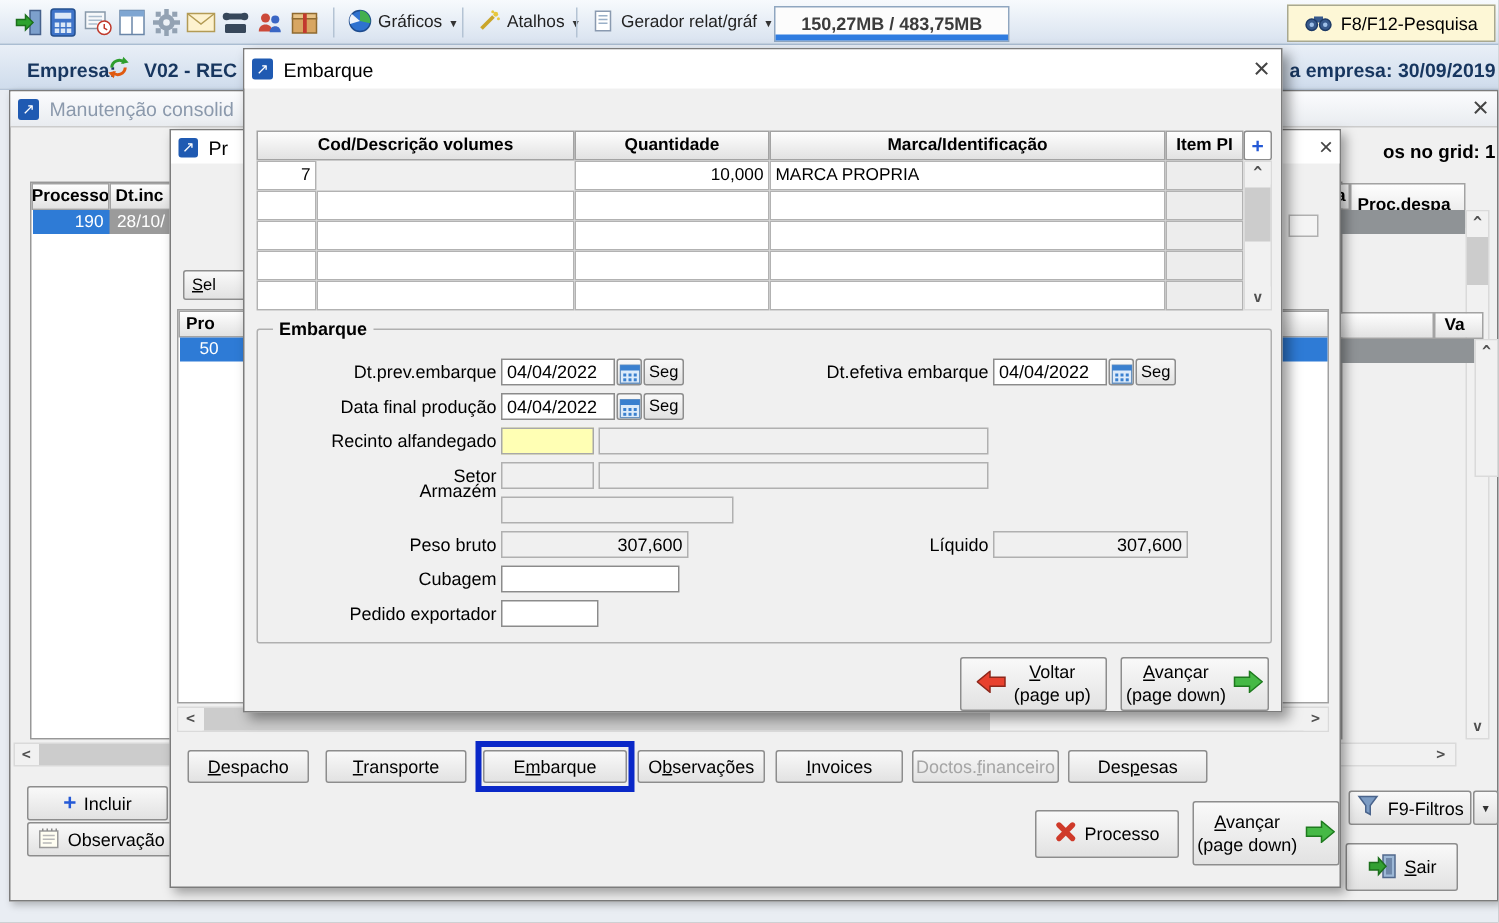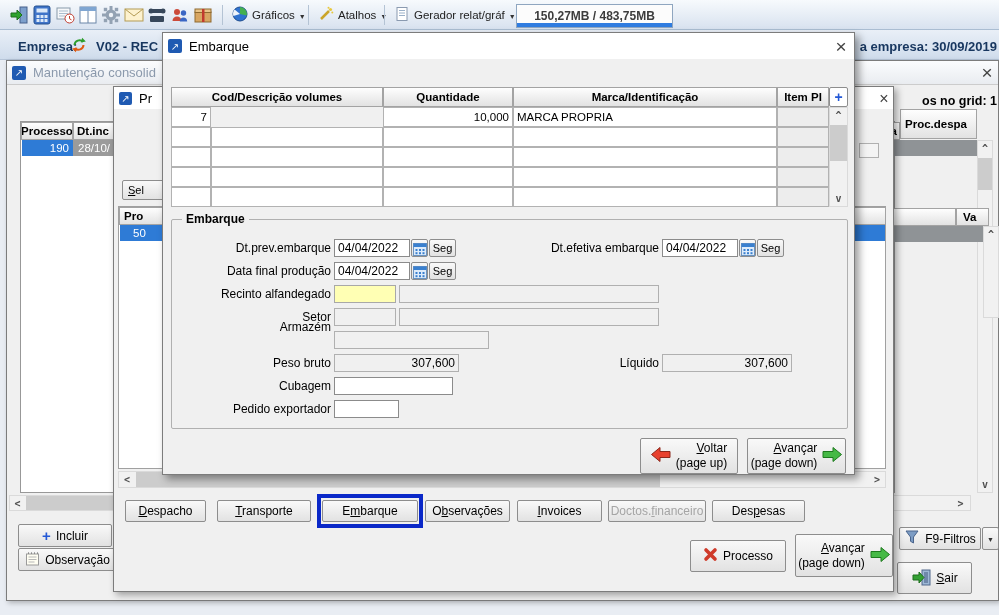--- a/index.html
+++ b/index.html
@@ -48,21 +48,21 @@
   .fld{position:absolute;background:#fff;border:1px solid #8b8b8b;font-size:12px;padding:0 3px;display:flex;align-items:center;overflow:hidden}
   .fld.ro{background:#f0f0f0;border-color:#b0b0b0}
   .fld.num{justify-content:flex-end}
   .fld.yellow{background:var(--required-yellow,#ffffb4);border-color:#a8a8a8}
   .fieldset{position:absolute;border:1px solid #b0b0b0;border-radius:2px}
   .legend{position:absolute;top:-8px;left:10px;background:#f0f0f0;padding:0 4px;font-weight:bold;font-size:12px}
   .tab{position:absolute;height:22px;display:flex;align-items:center;justify-content:center;
        background:linear-gradient(#f9f9f9,#e2e2e2);border:1px solid #8d8d8d;border-radius:2px;font-size:12px}
   .tab.disabled{color:#a5a5a5}
   .focusrect{position:absolute;border:4px solid var(--focus-blue,#0a28c8)}
-  .twoline{display:flex;flex-direction:column;align-items:flex-end;line-height:15px;font-size:12px}
+  .twoline{display:flex;flex-direction:column;align-items:center;line-height:15px;font-size:12px}
 </style>
 </head>
 <body>
 
 <div id="screen">
 
   <div class="toolbar">
     <span class="tbico" style="left:8px">
         <svg width="20" height="20">
           <rect x="11" y="2" width="7" height="16" fill="#7da0cc" stroke="#46618c"></rect>
@@ -169,20 +169,30 @@
             <rect x="3" y="1.5" width="10" height="13" fill="#fff" stroke="#8a9ab0"></rect>
             <path d="M5 4.5h6M5 7h6M5 9.5h6" stroke="#9ab0c8"></path>
           </svg></span>
       <span>Gerador relat/gráf</span>
       <span class="dd">▼</span>
     </div>
 
     <div class="mem">
       <span>150,27MB / 483,75MB</span>
       <span class="membar"></span>
+    </div>
+    <div class="f8btn">
+      <span><svg width="18" height="15">
+            <rect x="6" y="4" width="6" height="4" fill="#37598c"></rect>
+            <circle cx="4.5" cy="9.5" r="3.8" fill="#37598c" stroke="#1d3a66"></circle>
+            <circle cx="13.5" cy="9.5" r="3.8" fill="#37598c" stroke="#1d3a66"></circle>
+            <circle cx="4.5" cy="9.5" r="1.5" fill="#9fc0e8"></circle>
+            <circle cx="13.5" cy="9.5" r="1.5" fill="#9fc0e8"></circle>
+          </svg></span>
+      <span>F8/F12-Pesquisa</span>
     </div>
   </div>
 
   <div class="empbar">
     <span class="abs navy" style="left:18px;top:9px">Empresa:</span>
     <span class="abs" style="left:70px;top:6px"><svg width="18" height="18">
           <path d="M4.5 9a5 5 0 0 1 8.6-3.2" fill="none" stroke="#2e9e2e" stroke-width="2"></path>
           <polygon points="12.2,1.8 15.8,5.6 10.8,6.6" fill="#2e9e2e"></polygon>
           <path d="M13.5 9a5 5 0 0 1-8.6 3.2" fill="none" stroke="#e05a10" stroke-width="2"></path>
           <polygon points="5.8,16.2 2.2,12.4 7.2,11.4" fill="#e05a10"></polygon>
@@ -207,21 +217,21 @@
       <div class="gridhead" style="left:0;top:0;width:52px;height:18px">Processo</div>
       <div class="gridhead" style="left:52px;top:0;width:54px;height:18px;justify-content:flex-start;padding-left:3px">Dt.inc</div>
       <div class="gridhead" style="left:106px;top:0;width:768px;height:18px"></div>
       <div class="rowgray" style="left:1px;top:18px;width:872px;height:16px">
         <span class="cellblue" style="left:0;top:0;width:51px;height:16px">190</span>
         <span class="abs" style="left:56px;top:2px">28/10/</span>
       </div>
     </div>
 
     <div class="gridhead" style="left:852px;top:61px;width:41px;height:18px;justify-content:flex-end;padding-right:2px">a</div>
-    <div class="gridhead" style="left:893px;top:48px;width:77px;height:30px;justify-content:flex-start;padding-left:4px">Proc.despa</div>
+    <div class="gridhead" style="left:893px;top:61px;width:77px;height:30px;justify-content:flex-start;padding-left:4px">Proc.despa</div>
     <div class="abs" style="left:852px;top:79px;width:118px;height:16px;background:#8f9396"></div>
     <div class="sbtrack" style="left:970px;top:79px;width:16px;height:353px"></div>
     <div class="sbbtn" style="left:971px;top:80px;width:14px;height:15px">^</div>
     <div class="sbthumb" style="left:971px;top:97px;width:14px;height:32px"></div>
     <div class="sbbtn" style="left:971px;top:416px;width:14px;height:15px">v</div>
 
     <div class="gridhead" style="left:852px;top:147px;width:97px;height:18px"></div>
     <div class="gridhead" style="left:949px;top:147px;width:33px;height:18px;justify-content:flex-start;padding-left:6px">Va</div>
     <div class="abs" style="left:852px;top:165px;width:124px;height:16px;background:#8f9396"></div>
     <div class="sbtrack" style="left:976px;top:165px;width:16px;height:92px"></div>

